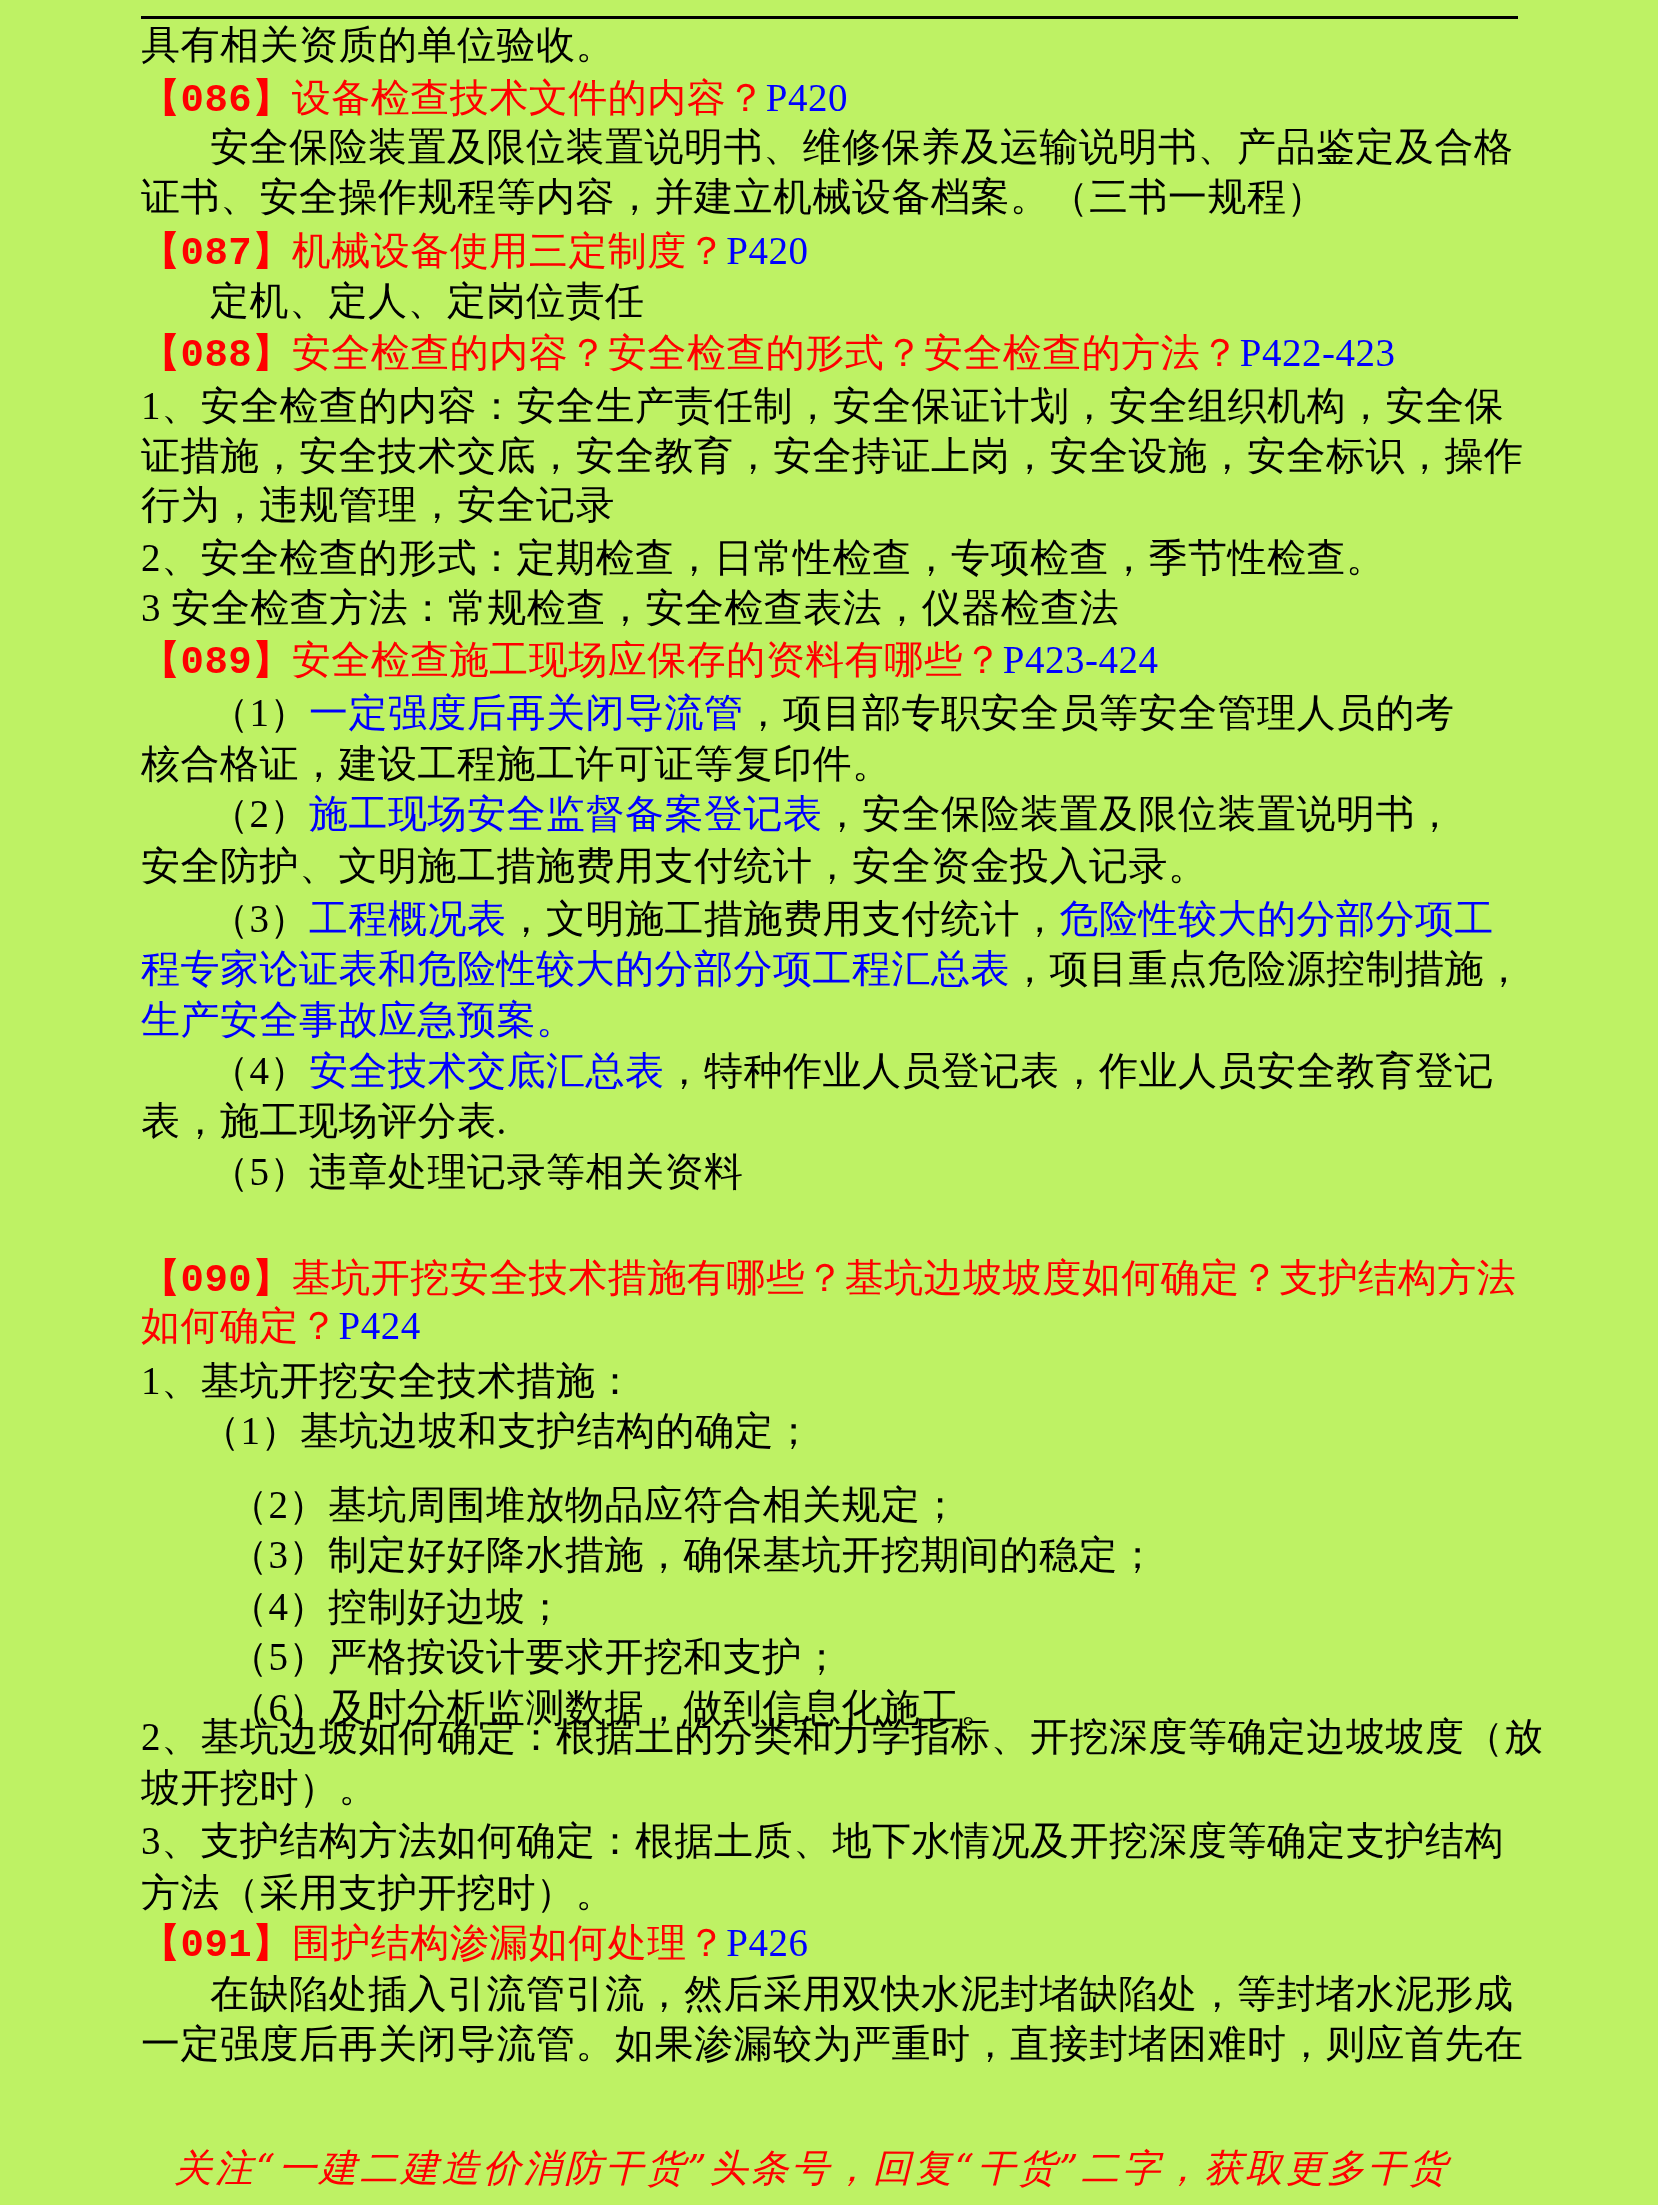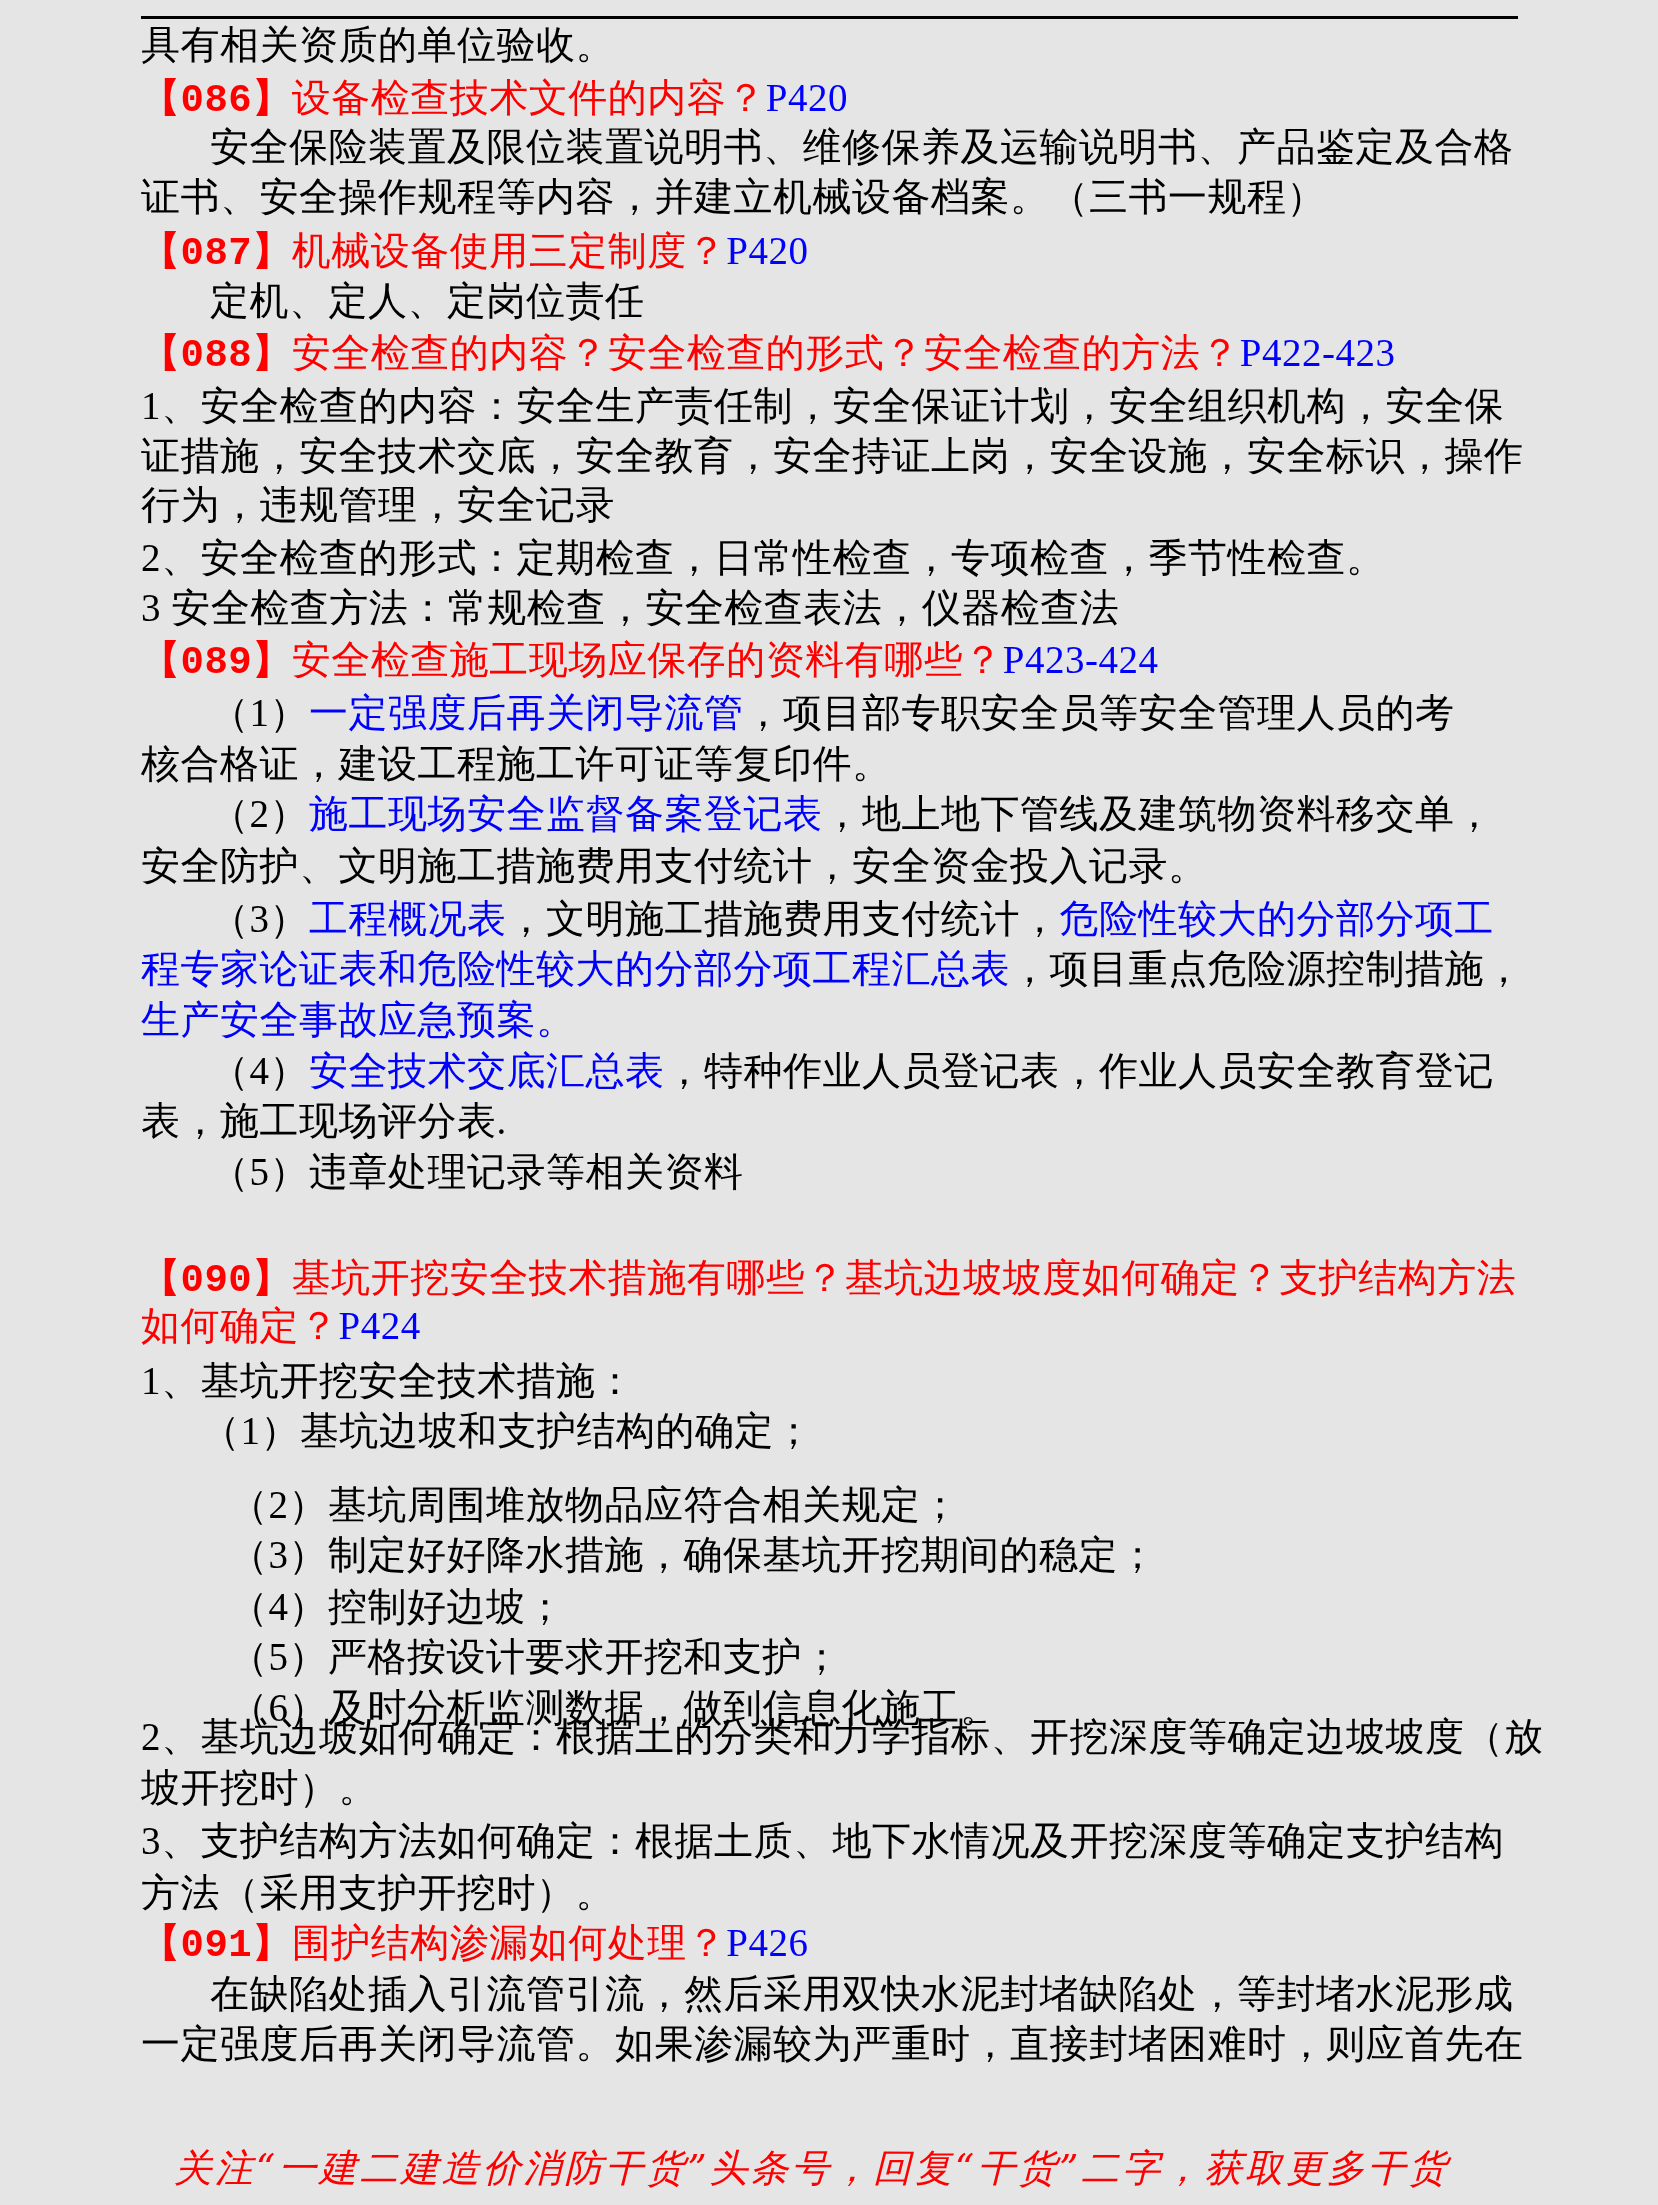--- a/index.html
+++ b/index.html
@@ -1,21 +1,21 @@
 <!DOCTYPE html>
 <html style="font-size:7.6px"><head>
 <meta charset="utf-8">
 <style>
   html, body { margin: 0; padding: 0; background: #ffffff; }
   body {
     width: 1658px; height: 2205px; position: relative; overflow: hidden;
     font-family: "Liberation Serif", "DejaVu Serif", serif;
     color: #000000;
   }
-  .page { position: absolute; left: 0; top: 0; width: 1658px; height: 2205px; background: #e5e5e5; }
+  .page { position: absolute; left: 0; top: 0; width: 1658px; height: 2205px; background: #bef264; }
   .top-rule { position: absolute; left: 141px; top: 15.8px; width: 1377px; height: 3.3px; background: #000000; }
   .line {
     position: absolute; left: 141px; width: 1377px;
     font-size: 39px; line-height: 48px; height: 48px;
     white-space: nowrap; letter-spacing: 0.5px;
   }
   .ind-sub1 { left: 201px; width: 1318px; }
   .ind-sub2 { left: 229px; width: 1289px; margin-top: 24px; }
   .ind-first { left: 210px; width: 1308px; }
   .red { color: #ff0000; }
@@ -78,21 +78,21 @@
   <div class="line" style="top:636px">
     <span class="red bracket">【089】</span><span class="red">安全检查施工现场应保存的资料有哪些？</span><span class="blue">P423-424</span>
   </div>
   <div class="line ind-first" style="top:689px">
     <span>（1）</span><span class="blue">一定强度后再关闭导流管</span><span>，项目部专职安全员等安全管理人员的考</span>
   </div>
   <div class="line" style="top:740px">
     <span>核合格证，建设工程施工许可证等复印件。</span>
   </div>
   <div class="line ind-first" style="top:790px">
-    <span>（2）</span><span class="blue">施工现场安全监督备案登记表</span><span>，地上地下管线及建筑物资料移交单，</span>
+    <span>（2）</span><span class="blue">施工现场安全监督备案登记表</span><span>，安全保险装置及限位装置说明书，</span>
   </div>
   <div class="line" style="top:842px">
     <span>安全防护、文明施工措施费用支付统计，安全资金投入记录。</span>
   </div>
   <div class="line ind-first" style="top:895px">
     <span>（3）</span><span class="blue">工程概况表</span><span>，文明施工措施费用支付统计，</span><span class="blue">危险性较大的分部分项工</span>
   </div>
   <div class="line" style="top:945px">
     <span class="blue">程专家论证表和危险性较大的分部分项工程汇总表</span><span>，项目重点危险源控制措施，</span>
   </div>

